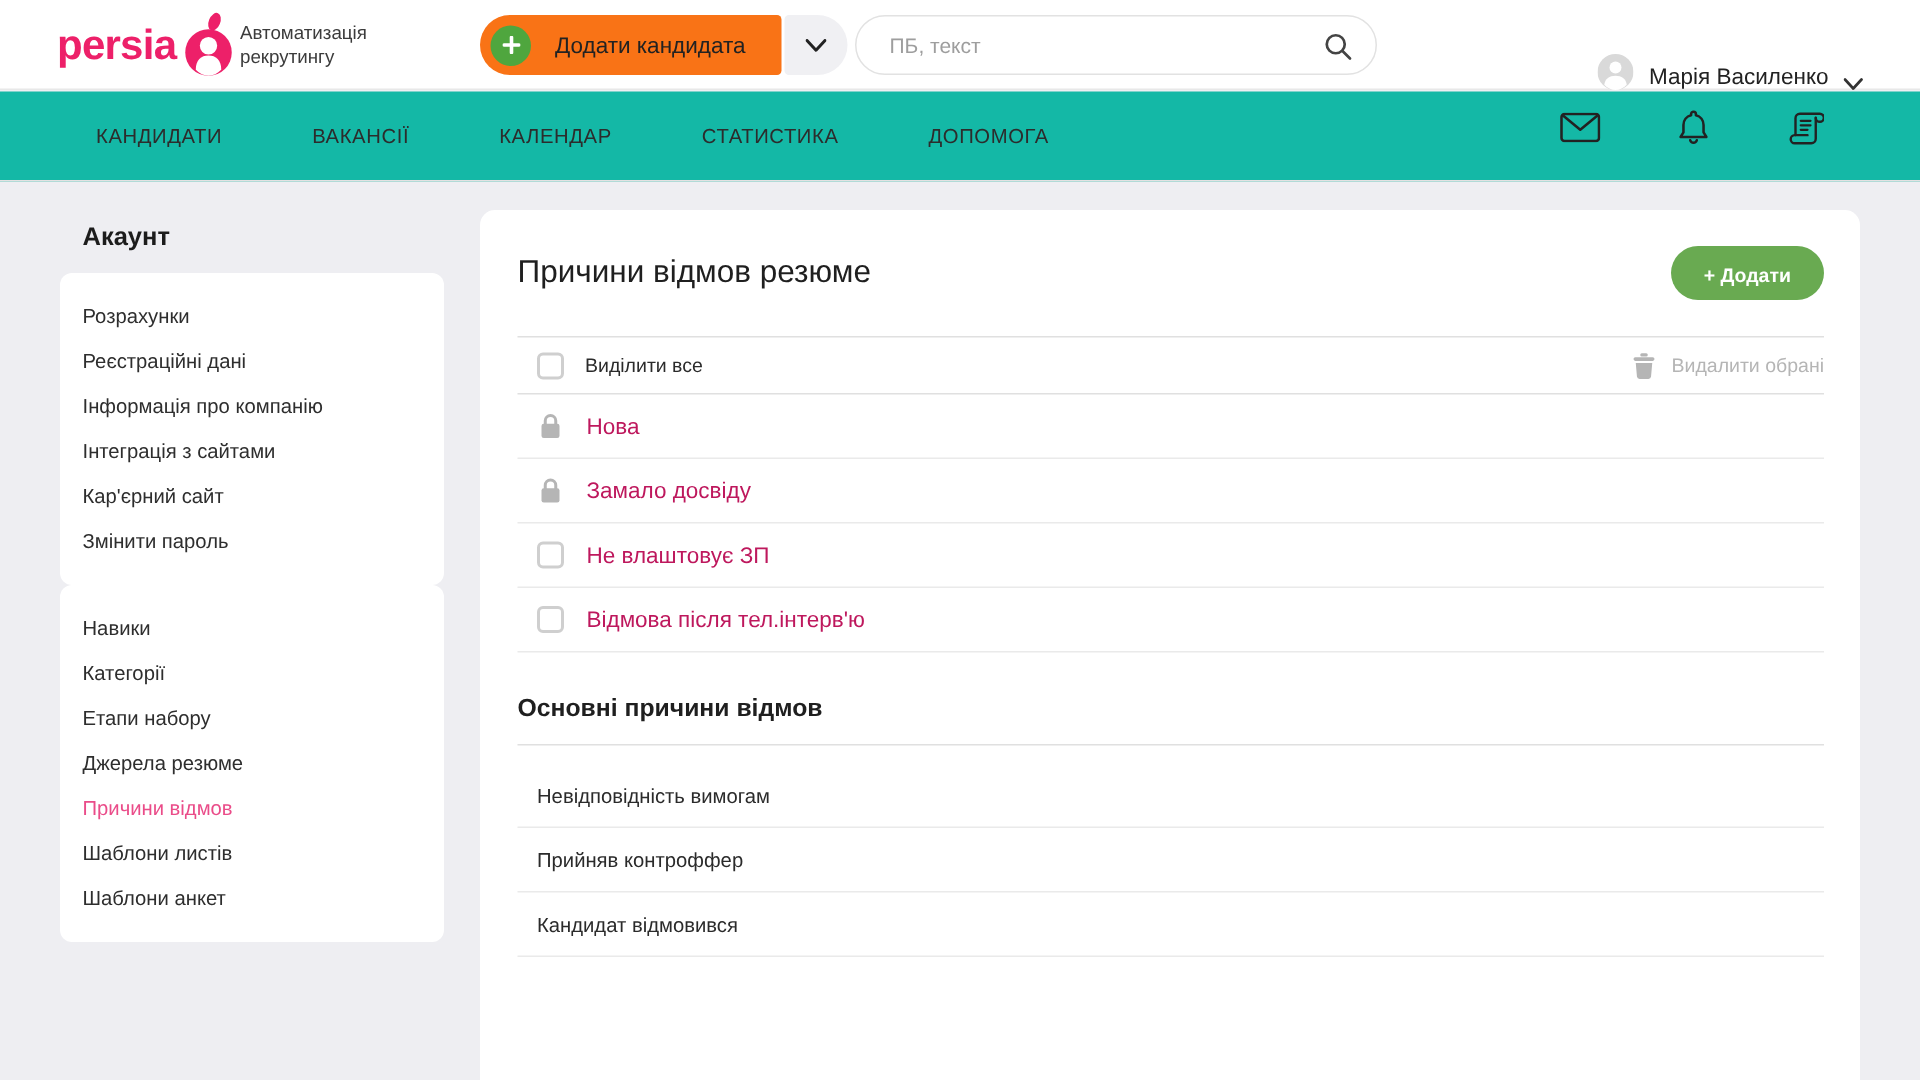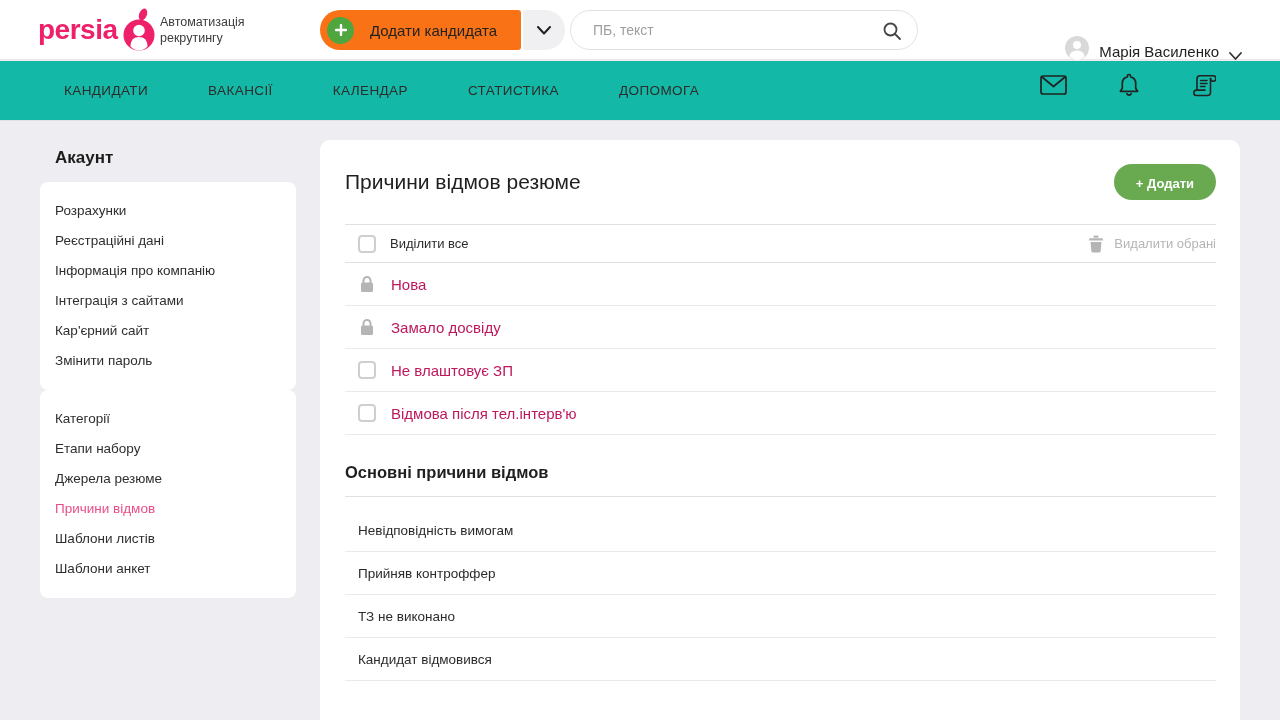--- a/index.html
+++ b/index.html
@@ -185,20 +185,21 @@
   <h2>Акаунт</h2>
   <div class="side-card">
     <a class="side-item">Розрахунки</a>
     <a class="side-item">Реєстраційні дані</a>
     <a class="side-item">Інформація про компанію</a>
     <a class="side-item">Інтеграція з сайтами</a>
     <a class="side-item">Кар'єрний сайт</a>
     <a class="side-item">Змінити пароль</a>
   </div>
   <div class="side-card">
+    <a class="side-item">Навики</a>
     <a class="side-item">Категорії</a>
     <a class="side-item">Етапи набору</a>
     <a class="side-item">Джерела резюме</a>
     <a class="side-item active">Причини відмов</a>
     <a class="side-item">Шаблони листів</a>
     <a class="side-item">Шаблони анкет</a>
   </div>
 </div>
 
 <div class="main-card">
@@ -250,16 +251,15 @@
     <span class="icon-slot">
         <span class="checkbox"></span>
       </span>
     <a class="reason-link">Відмова після тел.інтерв'ю</a>
   </div>
 
   <h2 class="section-title">Основні причини відмов</h2>
   <div class="plain-list">
     <div class="plain-row">Невідповідність вимогам</div>
     <div class="plain-row">Прийняв контроффер</div>
-    <div class="plain-row">ТЗ не виконано</div>
     <div class="plain-row">Кандидат відмовився</div>
   </div>
 </div>
 
 </body></html>

